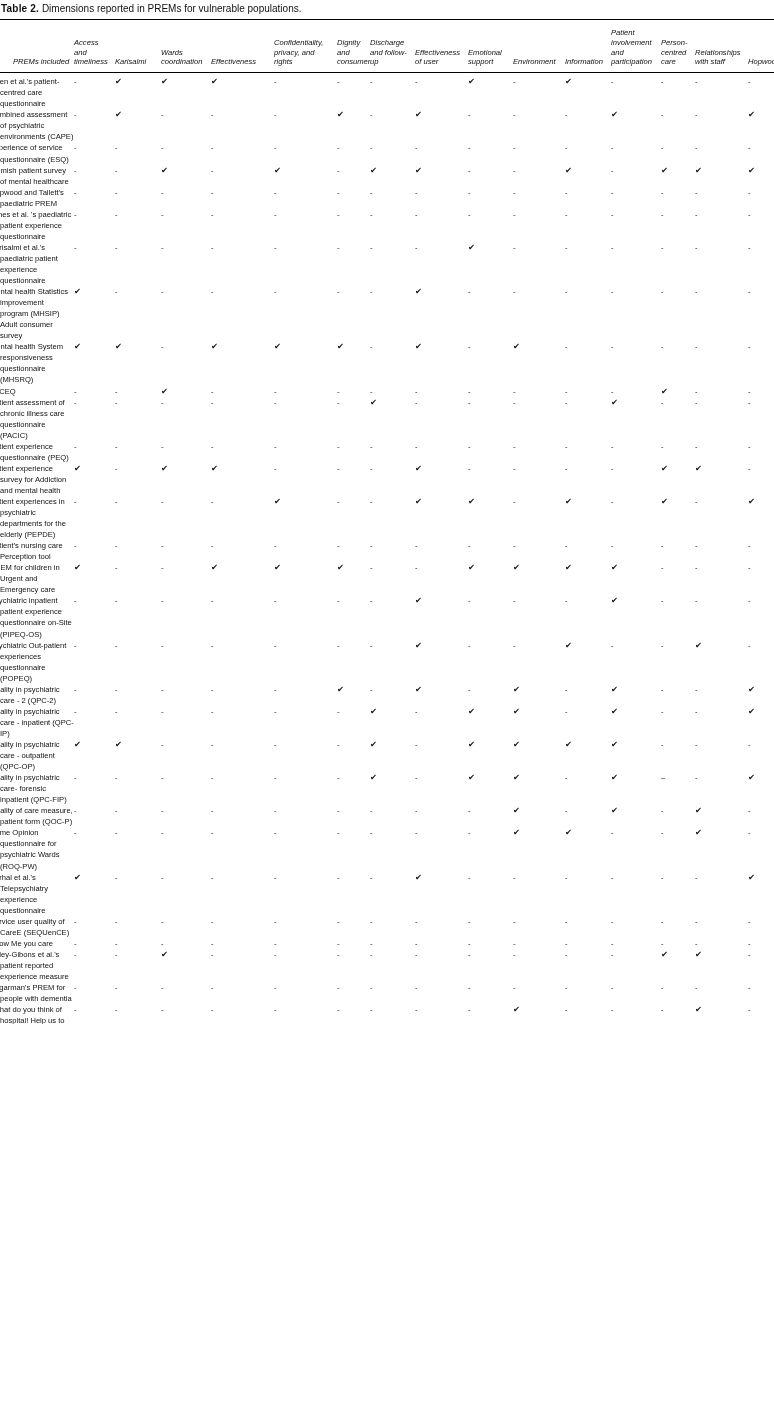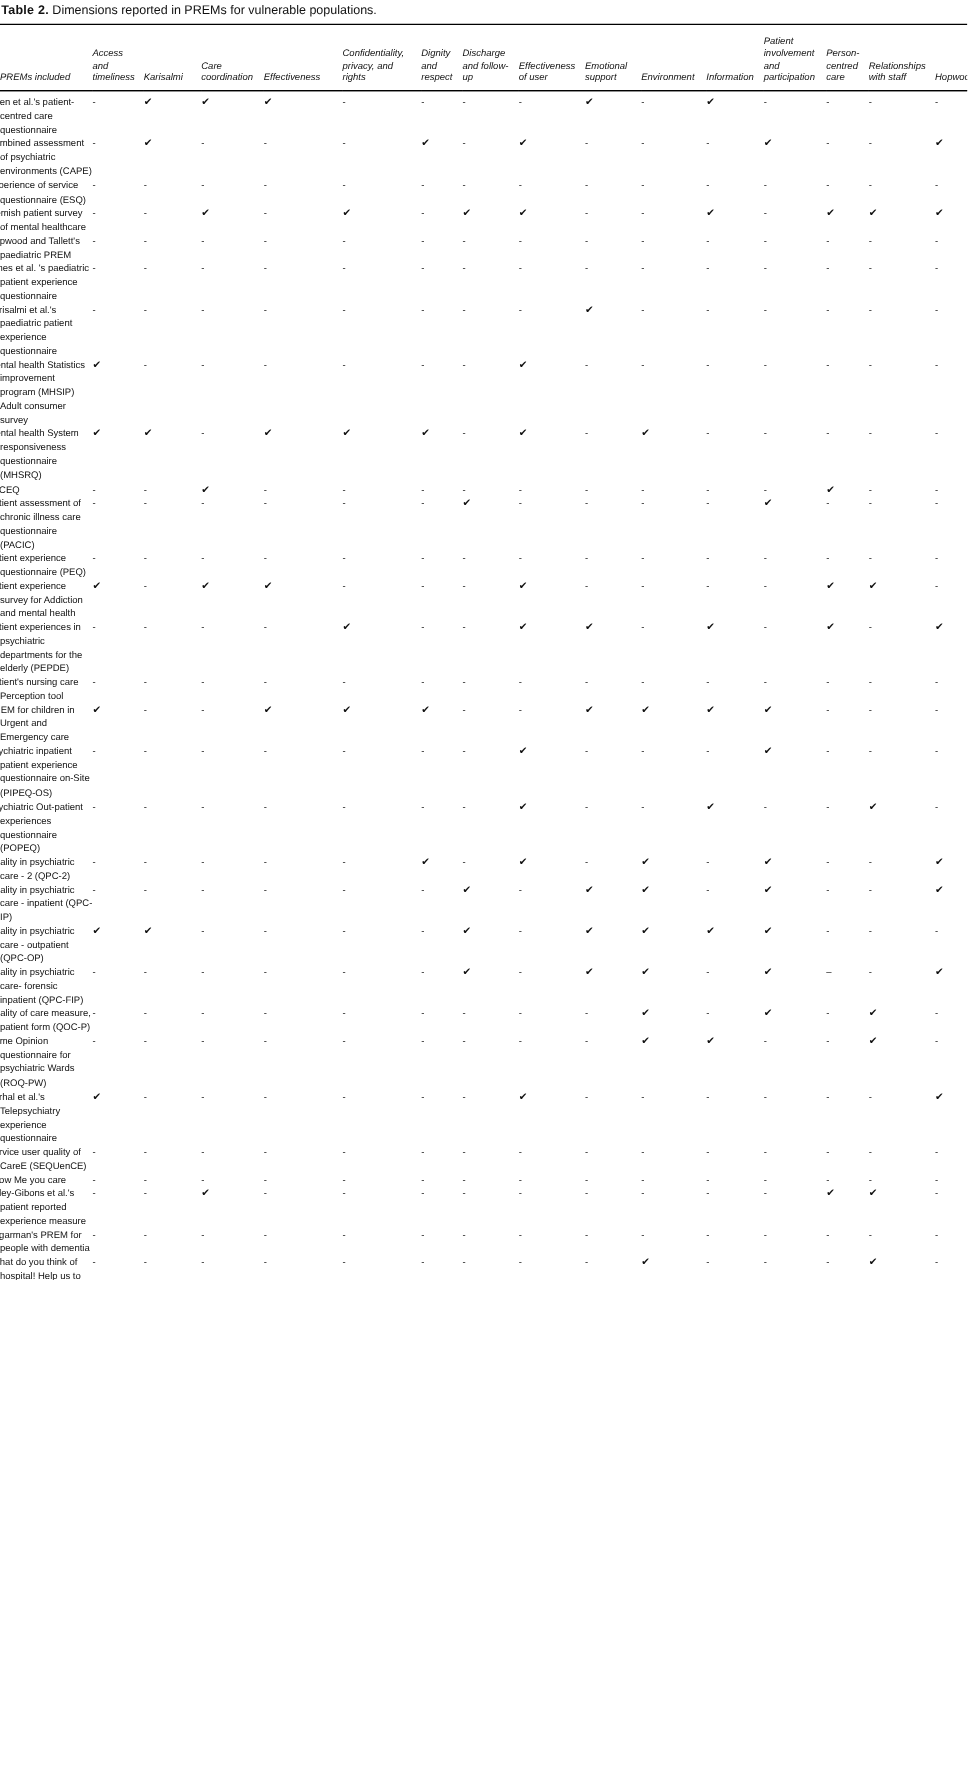--- a/index.html
+++ b/index.html
@@ -42,21 +42,21 @@
     font-size: 7.8px;
   }
   
   tr.cols th {
     vertical-align: bottom;
     padding: 8px 2px 5px 0;
     line-height: 9.8px;
     border-bottom: 1.8px solid #000;
     font-style: italic;
   }
-  tr.cols th.label-col { padding-left: 0; }
+  tr.cols th.label-col { padding-left: 13px; }
 
   
   tbody td {
     vertical-align: top;
     line-height: 11.05px;
   }
   tbody tr:first-child td { padding-top: 3px; }
   td.label {
     padding-left: 11px;
     text-indent: -10px;
@@ -113,24 +113,24 @@
         <col class="c13">
         <col class="c14">
         <col class="c15">
     </colgroup>
     <thead>
       <tr class="cols" id="col-header-row">
         <th class="label-col">PREMs included</th>
 
       <th>Access and timeliness</th>
           <th>Karisalmi</th>
-          <th>Care coordination</th>
+          <th>Wards coordination</th>
           <th>Effectiveness</th>
           <th>Confidentiality, privacy, and rights</th>
-          <th>Dignity and respect</th>
+          <th>Dignity and consumer</th>
           <th>Discharge and follow-up</th>
           <th>Effectiveness of user</th>
           <th>Emotional support</th>
           <th>Environment</th>
           <th>Information</th>
           <th>Patient involvement and participation</th>
           <th>Person-centred care</th>
           <th>Relationships with staff</th>
           <th>Hopwood</th>
         </tr>

